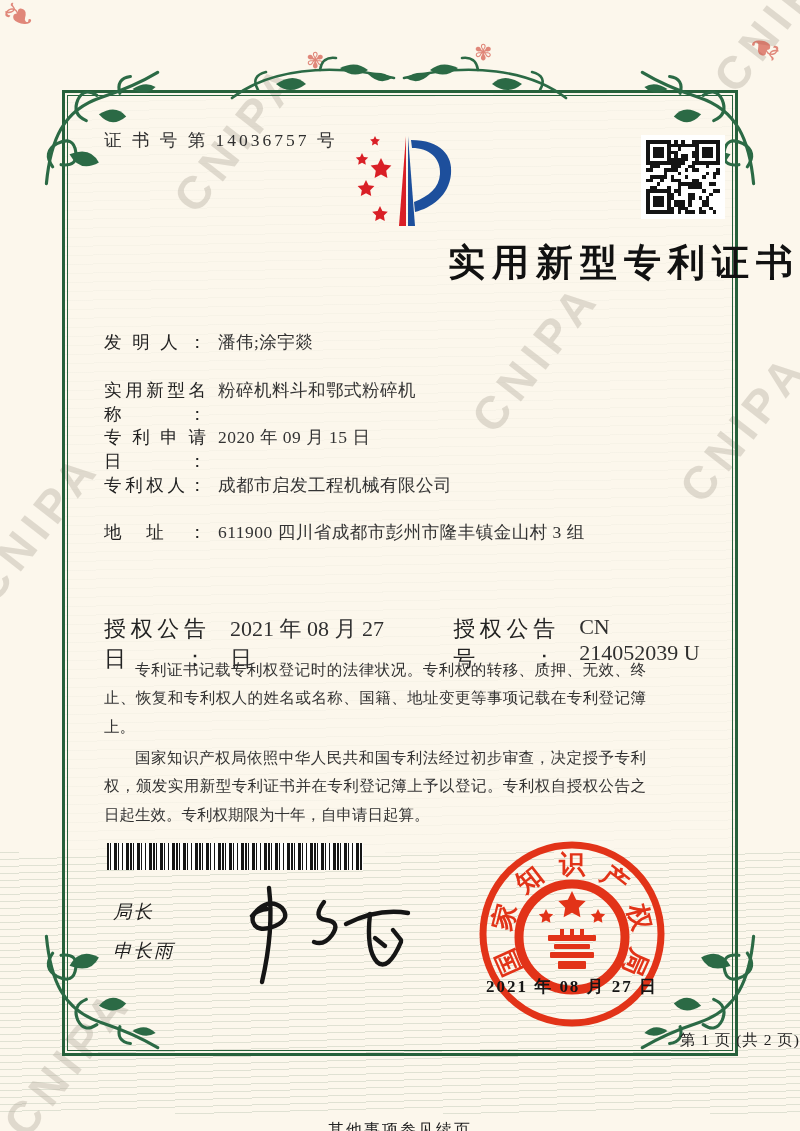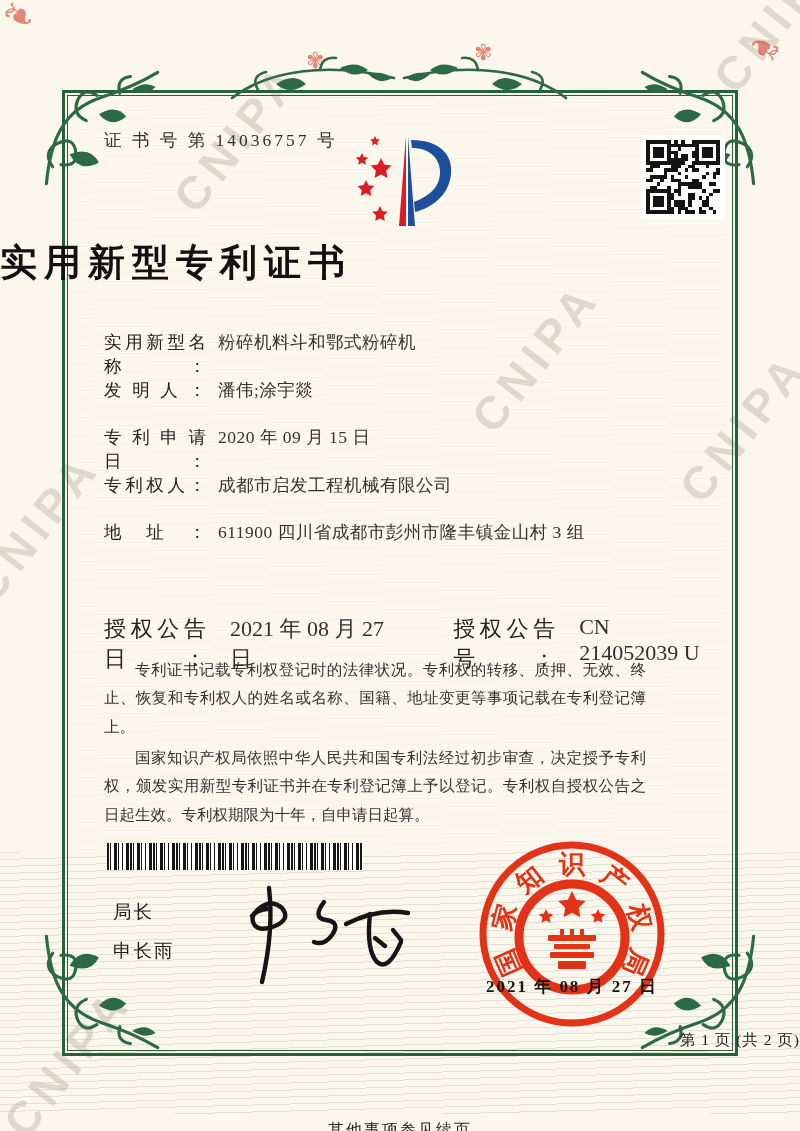--- a/index.html
+++ b/index.html
@@ -47,21 +47,21 @@
   .red-orn{color:rgba(205,60,45,.6);font-size:40px;z-index:1;
     font-family:"DejaVu Sans",sans-serif;}
   
   .cert-no{left:104px;top:128px;font-size:17.5px;letter-spacing:3px;z-index:3;}
   .logo{left:335px;top:126px;z-index:3;}
   .qr{left:641px;top:135px;width:84px;height:84px;background:#fff;
       padding:5px;box-sizing:border-box;z-index:3;}
   .qr-grid{display:grid;grid-template-columns:repeat(21,1fr);
       grid-template-rows:repeat(21,1fr);width:74px;height:74px;}
   .qm{background:#141414;}
-  .title{left:0;top:238px;width:800px;text-align:left;z-index:3;
+  .title{left:0;top:238px;width:800px;text-align:right;z-index:3;
     font-size:37px;font-weight:700;letter-spacing:7px;color:#111;}
   
   .fields{left:104px;top:330px;width:545px;z-index:3;font-size:17.5px;}
   .frow{height:47.6px;display:flex;align-items:flex-start;}
   .flabel{display:inline-block;width:102px;text-align:justify;
     text-align-last:justify;margin-right:12px;flex:0 0 102px;color:#222;}
   .fvalue{flex:1;letter-spacing:.5px;color:#333;}
   .grant-row{left:104px;top:614px;width:600px;display:flex;z-index:3;
     font-size:22px;}
   .grant-pair2{margin-left:62px;display:flex;}
@@ -73,21 +73,21 @@
   .barcode{left:107px;top:843px;width:256px;height:27px;z-index:3;
     background:repeating-linear-gradient(90deg,
       #151515 0 2px,#fff 2px 3px,#151515 3px 4px,#fff 4px 7px,
       #151515 7px 10px,#fff 10px 11px,#151515 11px 12px,#fff 12px 15px,
       #151515 15px 16px,#fff 16px 19px,#151515 19px 22px,#fff 22px 23px);
   }
   
   .signer{left:113px;top:899px;z-index:3;
     font-family:"Liberation Sans","DejaVu Sans",sans-serif;
     font-size:18.5px;color:#1d1d1d;}
-  .signer div{margin-bottom:14px;letter-spacing:2px;}
+  .signer div{margin-bottom:14px;letter-spacing:2px;font-style:italic;}
   .sig{left:222px;top:882px;z-index:3;}
   
   .seal{left:464px;top:839px;z-index:4;}
   
   .page-num{left:0;top:1030px;width:800px;text-align:right;z-index:3;
     font-size:15.5px;letter-spacing:1px;color:#222;}
   .footer-note{left:0;top:1120px;width:800px;text-align:center;z-index:3;
     font-size:16px;letter-spacing:2px;color:#222;}
 </style>
 </head>
@@ -648,26 +648,26 @@
       <div></div>
       <div class="qm"></div>
       <div></div>
     </div>
 </div>
 
 <div class="abs title">实用新型专利证书</div>
 
 <div class="abs fields">
   <div class="frow">
+    <span class="flabel">发明人：</span>
+    <span class="fvalue">潘伟;涂宇燚</span>
+  </div>
+  <div class="frow">
     <span class="flabel">实用新型名称：</span>
     <span class="fvalue">粉碎机料斗和鄂式粉碎机</span>
-  </div>
-  <div class="frow">
-    <span class="flabel">发明人：</span>
-    <span class="fvalue">潘伟;涂宇燚</span>
   </div>
   <div class="frow">
     <span class="flabel">专利申请日：</span>
     <span class="fvalue">2020 年 09 月 15 日</span>
   </div>
   <div class="frow">
     <span class="flabel">专利权人：</span>
     <span class="fvalue">成都市启发工程机械有限公司</span>
   </div>
   <div class="frow">

